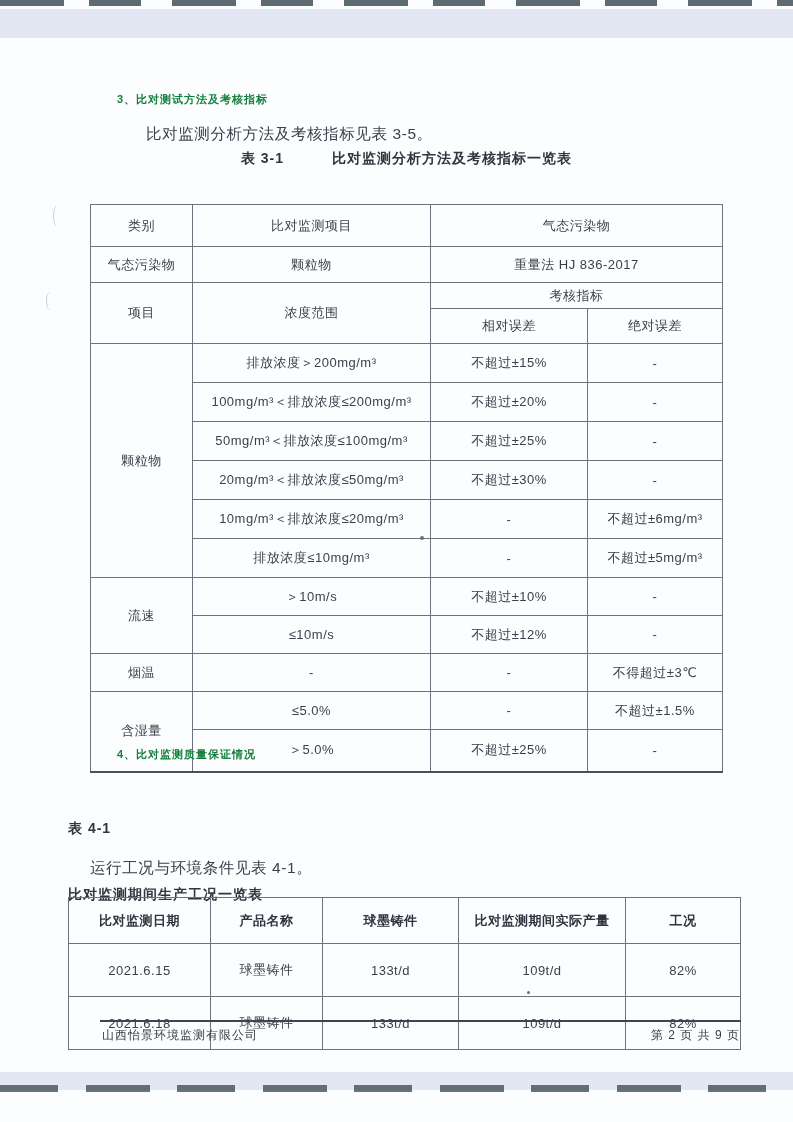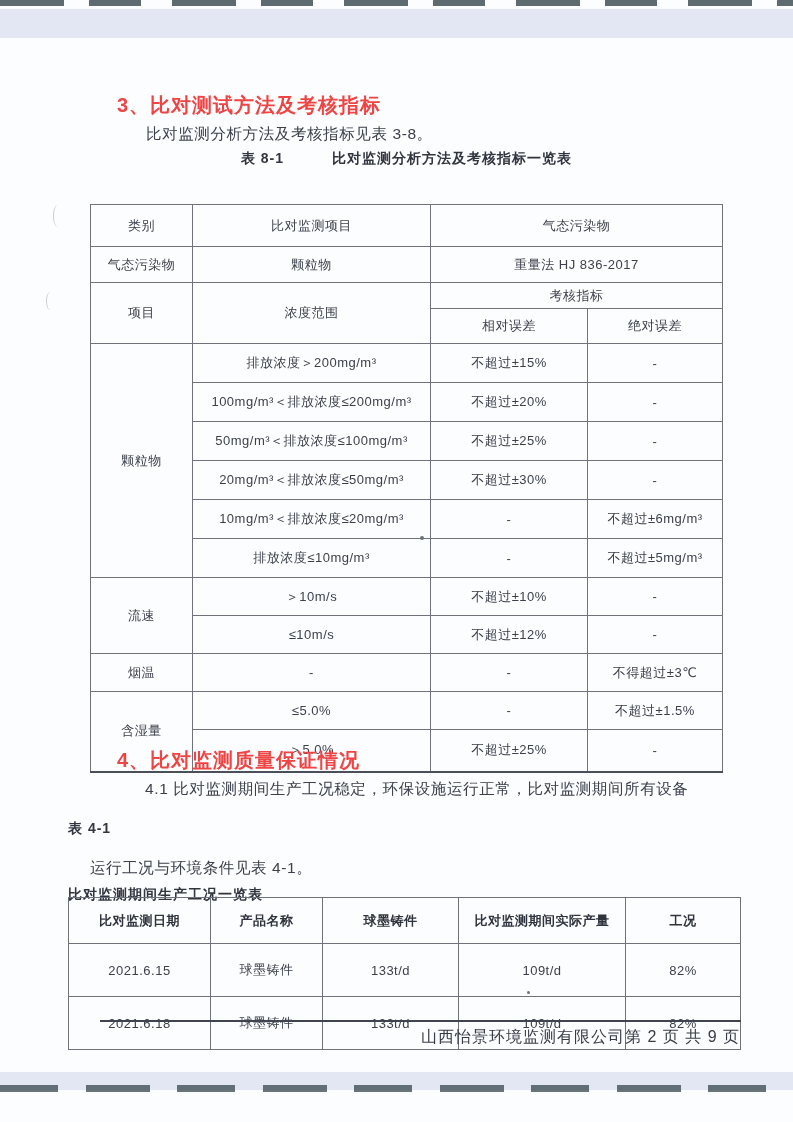--- a/index.html
+++ b/index.html
@@ -14,58 +14,58 @@
   
   .band-top{position:absolute;left:0;top:9px;width:793px;height:29px;background:#e3e7f4;}
   .band-bottom{position:absolute;left:0;top:1072px;width:793px;height:18px;background:#e3e7f4;}
   .edge-dashes{position:absolute;left:0;width:793px;}
   .edge-dashes.top{top:0;height:6px;
     background:repeating-linear-gradient(90deg,rgba(54,70,77,.8) 0 64px,transparent 64px 89px,rgba(54,70,77,.8) 89px 141px,transparent 141px 172px);}
   .edge-dashes.bottom{top:1085px;height:7px;
     background:repeating-linear-gradient(90deg,rgba(54,70,77,.75) 0 58px,transparent 58px 86px,rgba(54,70,77,.75) 86px 150px,transparent 150px 177px);}
   
   .abs{position:absolute;white-space:nowrap;}
-  .h-section{font-size:20px;font-weight:bold;color:#ef4444;letter-spacing:1px;}
+  .h-section{font-size:11px;font-weight:bold;color:#15803d;letter-spacing:1px;}
   .body-text{font-size:15.5px;letter-spacing:.6px;color:#3b404b;}
   .caption{display:flex;justify-content:center;gap:48px;font-size:14px;font-weight:bold;color:#31353f;letter-spacing:1px;}
   
   table{border-collapse:collapse;table-layout:fixed;margin-top:40px;}
   td{border:1px solid #6d727d;text-align:center;vertical-align:middle;
      font-size:13px;color:#3a3f4a;letter-spacing:.5px;padding:0 2px;
      overflow:hidden;}
   .t31{position:absolute;left:90px;top:164px;width:633px;border-bottom:2px solid #4a4f59;}
   .t41{position:absolute;left:68px;top:857px;width:673px;border:1.5px solid #5a5f6a;}
   .t41 td{font-size:13px;}
   tr.h42{height:42px;} tr.h47{height:36px;} tr.h26{height:26px;}
   tr.h35{height:35px;} tr.h39{height:39px;} tr.h38{height:38px;}
   tr.hrow{height:53px;} tr.hhead{height:46px;}
   .thead-like{font-weight:bold;color:#2f333d;font-size:13.5px;}
   
   .footer-rule{position:absolute;left:100px;top:1020px;width:641px;height:2px;background:#3f444e;}
-  .footer-row{position:absolute;left:102px;top:1027px;width:638px;display:flex;justify-content:flex-end;
-    font-size:16px;letter-spacing:1px;color:#363b45;}
+  .footer-row{position:absolute;left:102px;top:1027px;width:638px;display:flex;justify-content:space-between;
+    font-size:12px;letter-spacing:1px;color:#363b45;}
   
   .speck{position:absolute;background:#6a6f78;border-radius:50%;}
   .pencil{position:absolute;border-left:1.5px solid rgba(110,116,128,.35);border-radius:50%;}
 </style>
 </head>
 <body>
 
 <div class="page">
 
   <div class="band-top"></div>
   <div class="band-bottom"></div>
   <div class="edge-dashes top"></div>
   <div class="edge-dashes bottom"></div>
 
   <div class="abs h-section" style="left:117px;top:92px;">3、比对测试方法及考核指标</div>
-  <div class="abs body-text" style="left:146px;top:124px;">比对监测分析方法及考核指标见表 3-8。</div>
+  <div class="abs body-text" style="left:146px;top:124px;">比对监测分析方法及考核指标见表 3-5。</div>
 
   <div class="abs caption" style="left:90px;top:150px;width:633px;">
-    <span>表 8-1</span>
+    <span>表 3-1</span>
     <span>比对监测分析方法及考核指标一览表</span>
   </div>
 
   <table class="t31">
     <colgroup>
         <col style="width:102px">
         <col style="width:238px">
         <col style="width:157px">
         <col style="width:135px">
       </colgroup>
@@ -149,21 +149,20 @@
       </tr>
       <tr class="h42">
         <td>＞5.0%</td>
         <td>不超过±25%</td>
         <td>-</td>
       </tr>
     </tbody>
   </table>
 
   <div class="abs h-section" style="left:117px;top:747px;">4、比对监测质量保证情况</div>
-  <div class="abs body-text" style="left:145px;top:779px;">4.1 比对监测期间生产工况稳定，环保设施运行正常，比对监测期间所有设备</div>
   <div class="abs body-text" style="left:90px;top:810px;margin-top:48px;">运行工况与环境条件见表 4-1。</div>
 
   <div class="abs caption" style="left:68px;top:820px;width:673px;flex-direction:column;">
     <span>表 4-1</span>
     <span>比对监测期间生产工况一览表</span>
   </div>
 
   <table class="t41">
     <colgroup>
         <col style="width:142px">

